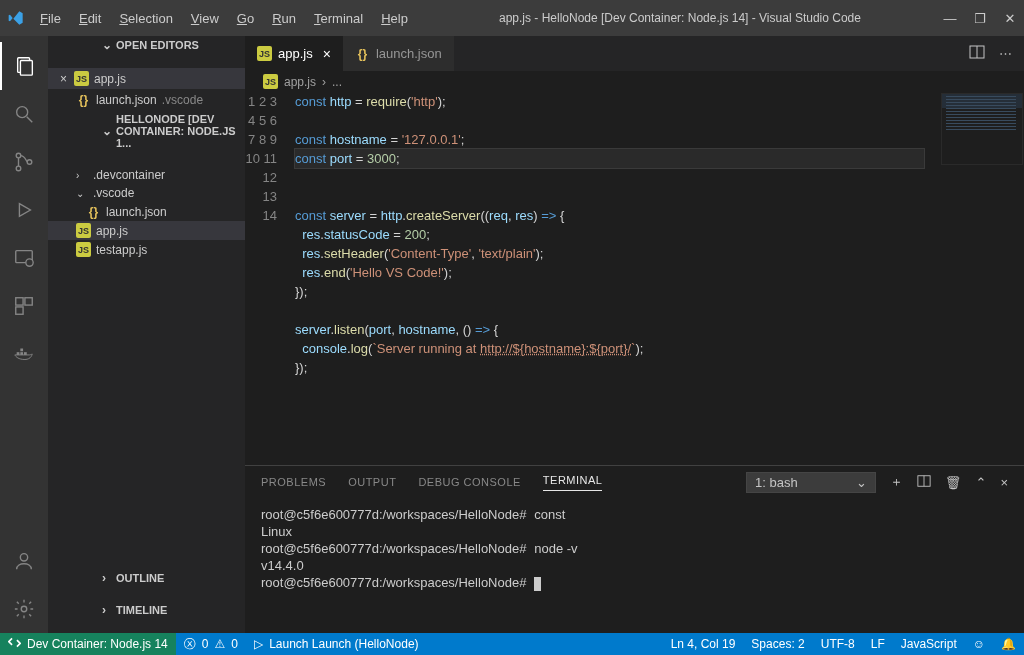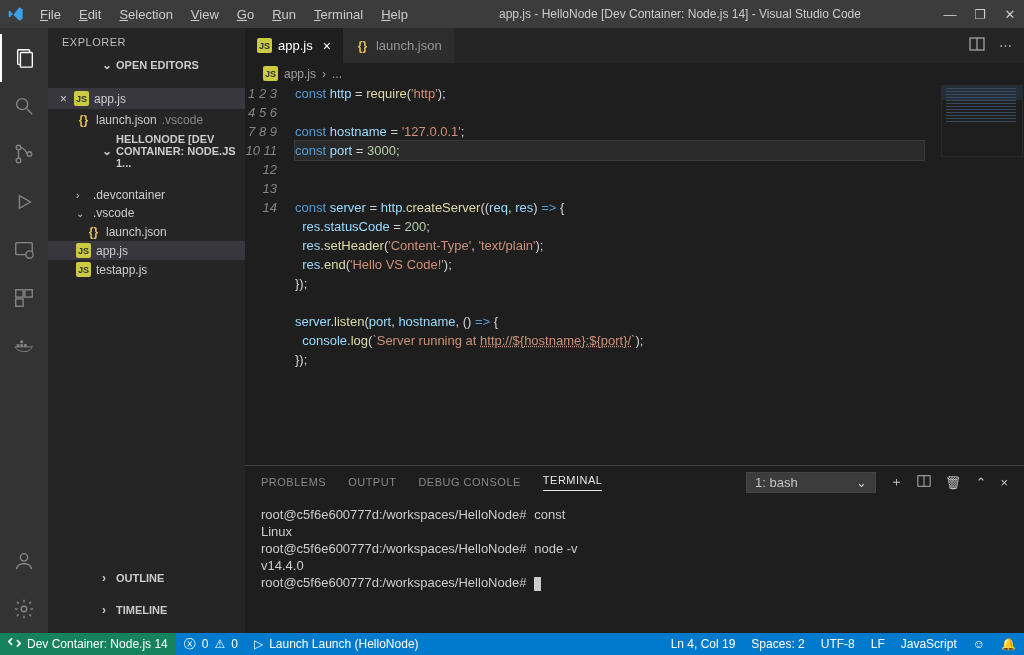--- a/index.html
+++ b/index.html
@@ -1,17 +1,17 @@
 <!DOCTYPE html>
 <html><head>
 <meta charset="utf-8">
 <style>
 * { margin:0; padding:0; box-sizing:border-box; font-family: "Segoe UI", sans-serif; }
 body { width:1024px; height:655px; background:#1e1e1e; color:#cccccc; overflow:hidden; font-size:13px; display:flex; flex-direction:column; }
-.title-bar { height:28px; background:#3c3c3c; display:flex; align-items:center; padding:0 8px; }
+.title-bar { height:36px; background:#3c3c3c; display:flex; align-items:center; padding:0 8px; }
 .title-bar .logo { width:16px; height:16px; margin-right:8px; }
 .menu { display:flex; gap:2px; }
 .menu-item { padding:4px 8px; cursor:default; }
 .menu-item u { text-decoration:underline; }
 .win-title { flex:1; text-align:center; color:#cccccc; font-size:12px; }
 .win-ctrl { display:flex; gap:18px; margin-left:auto; }
 .win-ctrl span { width:12px; display:inline-flex; align-items:center; justify-content:center; }
 .main-row { flex:1; display:flex; min-height:0; }
 .activity-bar { width:48px; background:#333333; display:flex; flex-direction:column; align-items:center; padding-top:6px; }
 .ab-icon { width:48px; height:48px; display:flex; align-items:center; justify-content:center; color:#858585; }
@@ -35,21 +35,21 @@
 .ficon.json { color:#e3c05b; font-size:12px; }
 .outline-row { margin-top:auto; }
 .editor-area { flex:1; display:flex; flex-direction:column; min-width:0; background:#1e1e1e; }
 .tabs { height:35px; background:#252526; display:flex; align-items:stretch; }
 .tab { display:flex; align-items:center; gap:6px; padding:0 12px; background:#2d2d2d; color:#969696; font-size:13px; }
 .tab.active { background:#1e1e1e; color:#ffffff; }
 .tab .close { margin-left:4px; font-size:14px; }
 .tab-right { margin-left:auto; display:flex; align-items:center; gap:14px; padding:0 12px; color:#c5c5c5; }
 .breadcrumb { padding:3px 18px; font-size:12px; color:#a0a0a0; display:flex; align-items:center; gap:6px; }
 .editor-body { flex:1; display:flex; font-family:Consolas,monospace; font-size:13px; position:relative; overflow:hidden; }
-.gutter { width:50px; text-align:right; color:#858585; padding:0 18px 0 0; line-height:19px;font-style:italic; }
+.gutter { width:50px; text-align:right; color:#858585; padding:0 18px 0 0; line-height:19px; }
 .code { flex:1; line-height:19px; white-space:pre; padding-right:100px; }
 .hl-line { display:block; background:#2a2a2a; outline:1px solid #3a3a3a; }
 .minimap { position:absolute; top:2px; right:2px; width:80px; height:70px; background:linear-gradient(#2a3a4a 0 14px,#1e1e1e 14px); outline:1px solid #333; opacity:0.6; }
 .minimap::before{ content:""; position:absolute; top:2px; left:4px; width:70px; height:36px; background:repeating-linear-gradient(#4a6a8a 0 1px, transparent 1px 3px);}
 .c-k{color:#569cd6;} .c-v{color:#9cdcfe;} .c-f{color:#dcdcaa;} .c-s{color:#ce9178;} .c-n{color:#b5cea8;} .c-p{color:#d4d4d4;} .c-o{color:#d4d4d4;} .c-u{color:#ce9178; text-decoration:underline dotted;}
 .panel { height:168px; border-top:1px solid #414141; display:flex; flex-direction:column; background:#1e1e1e; }
 .panel-tabs { display:flex; align-items:center; height:32px; padding:0 16px; font-size:11px; color:#888; }
 .panel-tab { margin-right:22px; letter-spacing:0.5px; }
 .panel-tab.active { color:#e7e7e7; border-bottom:1px solid #e7e7e7; padding-bottom:4px; }
 .panel-right { margin-left:auto; display:flex; align-items:center; gap:14px; color:#c5c5c5; font-size:13px; }
@@ -145,21 +145,20 @@
       </div>
     <div class="ab-icon">
         <svg class="icon-svg" viewBox="0 0 24 24" fill="none" stroke="currentColor" stroke-width="1.5">
           <circle cx="12" cy="12" r="3"></circle>
           <path d="M12 2v3M12 19v3M4.2 4.2l2.1 2.1M17.7 17.7l2.1 2.1M2 12h3M19 12h3M4.2 19.8l2.1-2.1M17.7 6.3l2.1-2.1"></path>
         </svg>
       </div>
   </div>
 
   <div class="sidebar">
-    <div class="sb-title">EXPLORER</div>
     <div class="sb-sec">OPEN EDITORS</div>
     <div class="sb-item active">
       <span class="close">×</span>
       <span class="ficon js">JS</span>
       <span>app.js</span>
     </div>
     <div class="sb-item">
       <span class="ficon json">{}</span>
       <span>launch.json</span>
       <span class="dim">.vscode</span>

